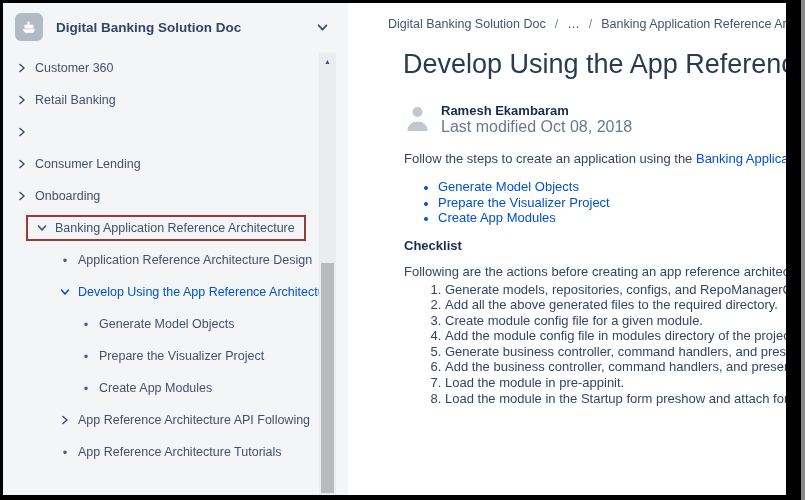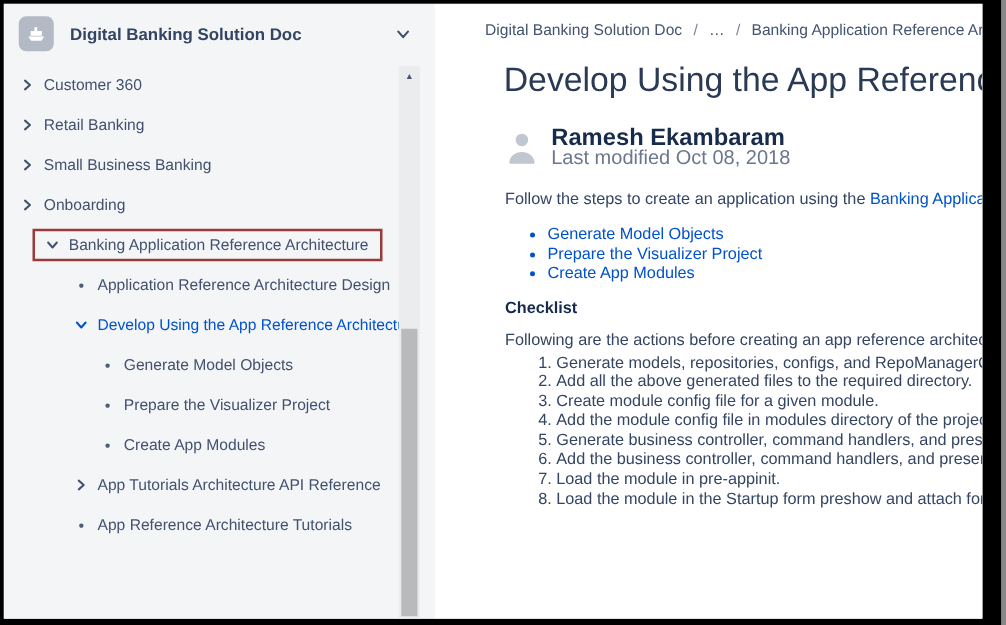--- a/index.html
+++ b/index.html
@@ -94,21 +94,21 @@
     margin: 16px 0 0 55px;
     font-size: 27px; line-height: 34px; font-weight: 400;
     color: #2a3a54; white-space: nowrap;
   }
 
   .author-row {
     margin: 22px 0 0 57px;
     display: flex; align-items: center;
   }
   .avatar { width: 25px; height: 29px; margin-right: 11px; flex: 0 0 auto; }
-  .author-name { font-size: 19px; font-weight: bold; color: #172b4d; line-height: 16px; }
+  .author-name { font-size: 13px; font-weight: bold; color: #172b4d; line-height: 16px; }
   .author-modified { font-size: 16px; color: #6b778c; line-height: 15px; }
 
   .intro {
     margin: 17px 0 0 56px;
     font-size: 13px; color: #344563; line-height: 16px; white-space: nowrap;
   }
   a.doclink, .intro .doclink { color: #0052cc; text-decoration: none; cursor: pointer; }
 
   ul.quick-links {
     margin: 12px 0 0 0; padding-left: 90px;
@@ -174,21 +174,30 @@
             <span class="label">Retail Banking</span>
           </span>
         </div>
         <div class="nav-item lvl-1">
           <span class="rowbox">
             <span class="marker">
               <svg width="10" height="10" viewBox="0 0 10 10" style="transform:rotate(0deg)">
      <path d="M3 1.5 L7 5 L3 8.5" fill="none" stroke="currentColor" stroke-width="1.6" stroke-linecap="round" stroke-linejoin="round"></path>
               </svg>
             </span>
-            <span class="label">Small Business Banking</span>
+          </span>
+        </div>
+        <div class="nav-item lvl-1">
+          <span class="rowbox">
+            <span class="marker">
+              <svg width="10" height="10" viewBox="0 0 10 10" style="transform:rotate(0deg)">
+     <path d="M3 1.5 L7 5 L3 8.5" fill="none" stroke="currentColor" stroke-width="1.6" stroke-linecap="round" stroke-linejoin="round"></path>
+              </svg>
+            </span>
+            <span class="label">Consumer Lending</span>
           </span>
         </div>
         <div class="nav-item lvl-1">
           <span class="rowbox">
             <span class="marker">
               <svg width="10" height="10" viewBox="0 0 10 10" style="transform:rotate(0deg)">
      <path d="M3 1.5 L7 5 L3 8.5" fill="none" stroke="currentColor" stroke-width="1.6" stroke-linecap="round" stroke-linejoin="round"></path>
               </svg>
             </span>
             <span class="label">Onboarding</span>
@@ -238,21 +247,21 @@
             <span class="label">Create App Modules</span>
           </span>
         </div>
         <div class="nav-item lvl-3">
           <span class="rowbox">
             <span class="marker">
               <svg width="10" height="10" viewBox="0 0 10 10" style="transform:rotate(0deg)">
      <path d="M3 1.5 L7 5 L3 8.5" fill="none" stroke="currentColor" stroke-width="1.6" stroke-linecap="round" stroke-linejoin="round"></path>
               </svg>
             </span>
-            <span class="label">App Tutorials Architecture API Reference</span>
+            <span class="label">App Reference Architecture API Following</span>
           </span>
         </div>
         <div class="nav-item lvl-3">
           <span class="rowbox">
             <span class="marker bullet">•</span>
             <span class="label">App Reference Architecture Tutorials</span>
           </span>
         </div>
       </div>
 

